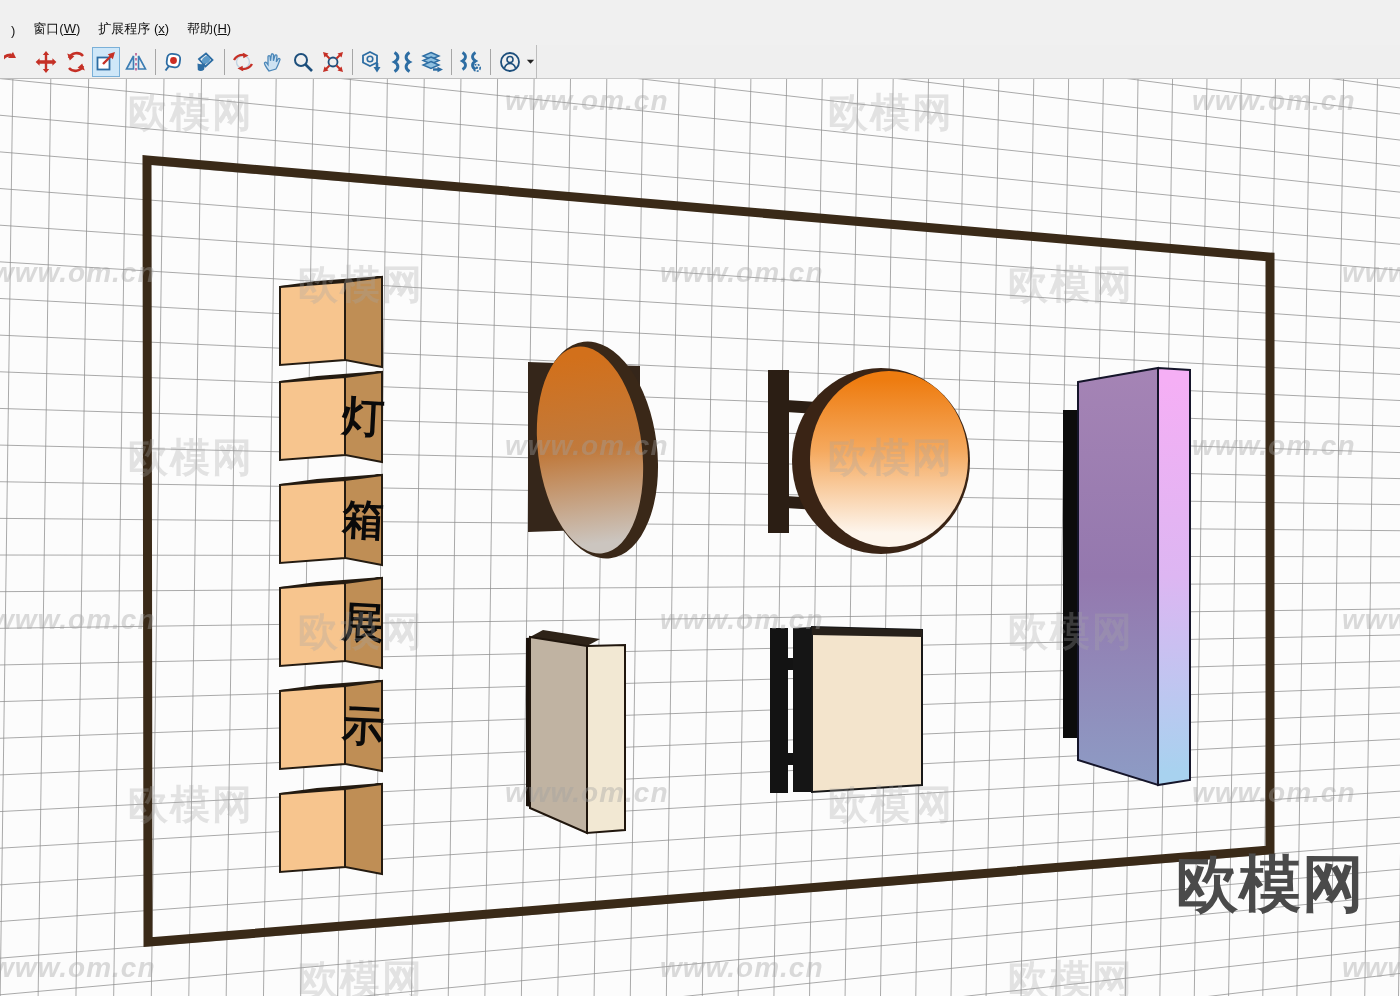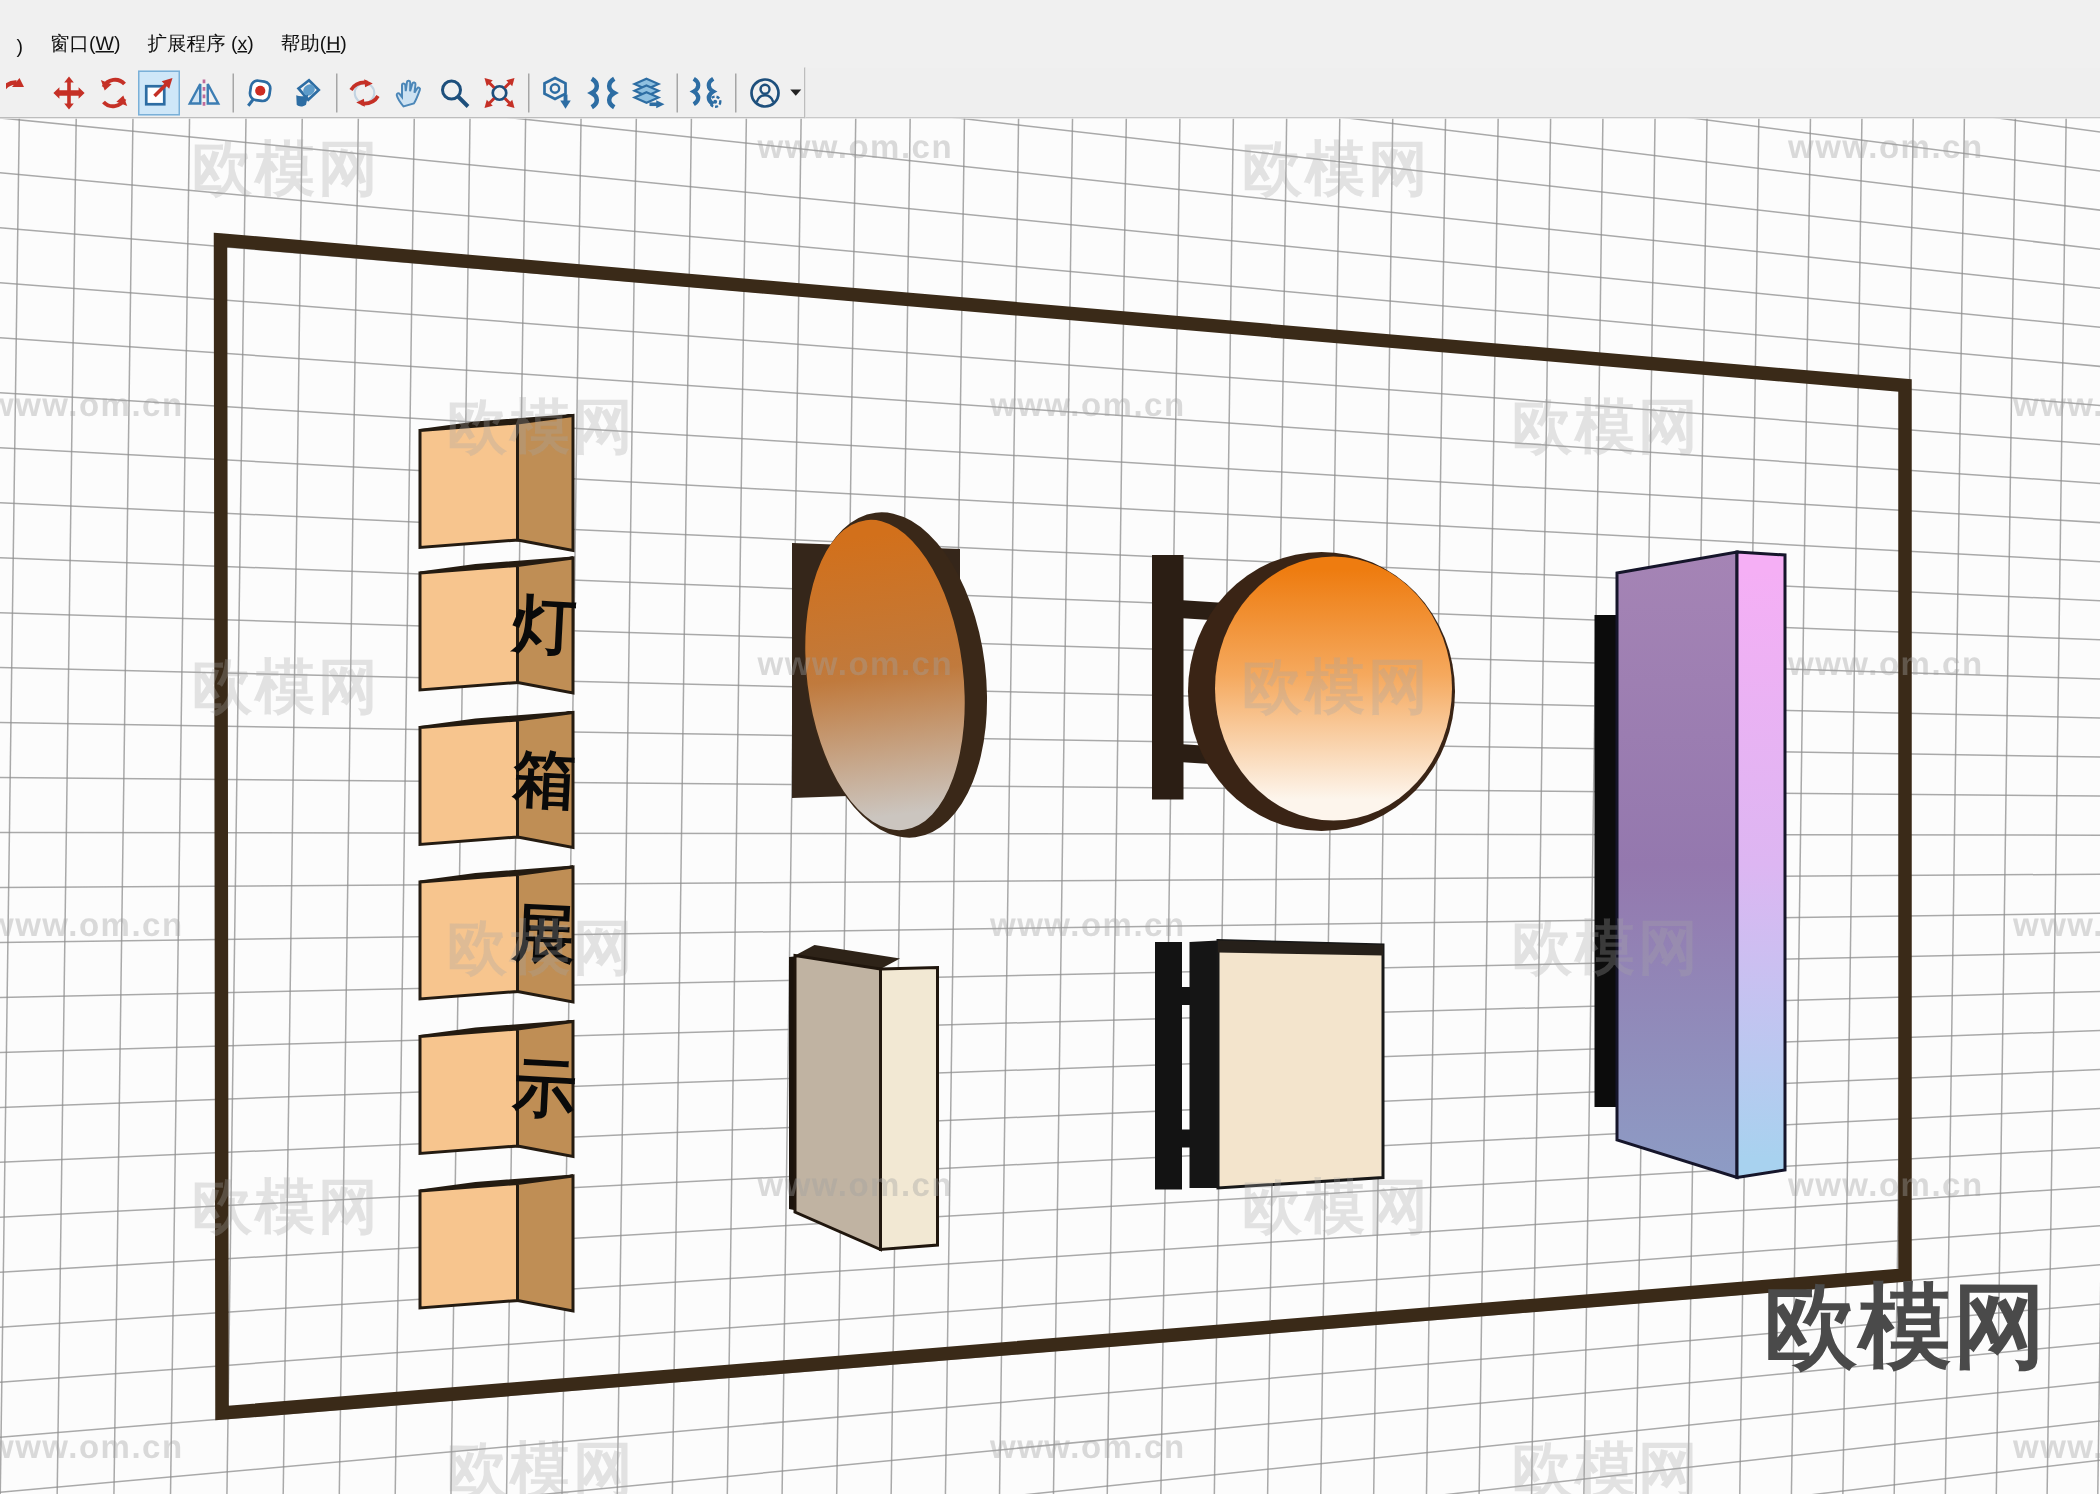--- a/index.html
+++ b/index.html
@@ -27,21 +27,21 @@
     border-bottom:1px solid #c9c9c9; background:#efefef; }
 
   
   .canvas { position:relative; width:1400px; height:917px; background:#fcfcfc; overflow:hidden; }
   .scene { position:absolute; left:0; top:0; }
 
   
   .wm-layer { position:absolute; left:0; top:0; width:100%; height:100%; pointer-events:none; }
   .wm { position:absolute; white-space:nowrap; }
   .wm-brand { font-size:40px; font-weight:bold; color:rgba(165,165,165,0.30); letter-spacing:2px; }
-  .wm-url   { font-size:22px; font-weight:bold; color:rgba(160,160,160,0.38); letter-spacing:1px; }
+  .wm-url   { font-size:28px; font-weight:bold; color:rgba(160,160,160,0.38); letter-spacing:1px;font-style:italic; }
   .wm-corner { position:absolute; left:1176px; top:763px; font-size:62px; font-weight:600;
     color:#4a4a4a; letter-spacing:1px; pointer-events:none; }
 </style>
 </head>
 <body>
 
 <div class="menubar">
   <div class="menu-item"><span>)</span></div>
   <div class="menu-item"><span>窗口(</span><span class="mn">W</span><span>)</span></div>
   <div class="menu-item"><span>扩展程序 (</span><span class="mn">x</span><span>)</span></div>

